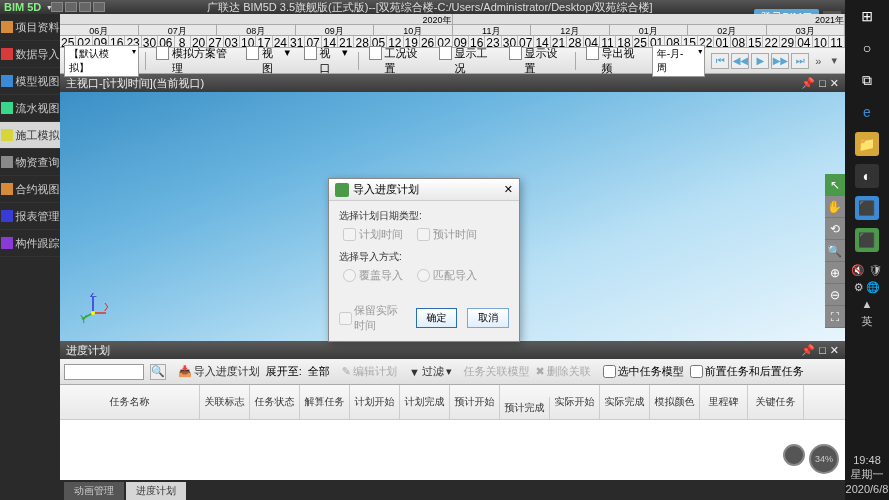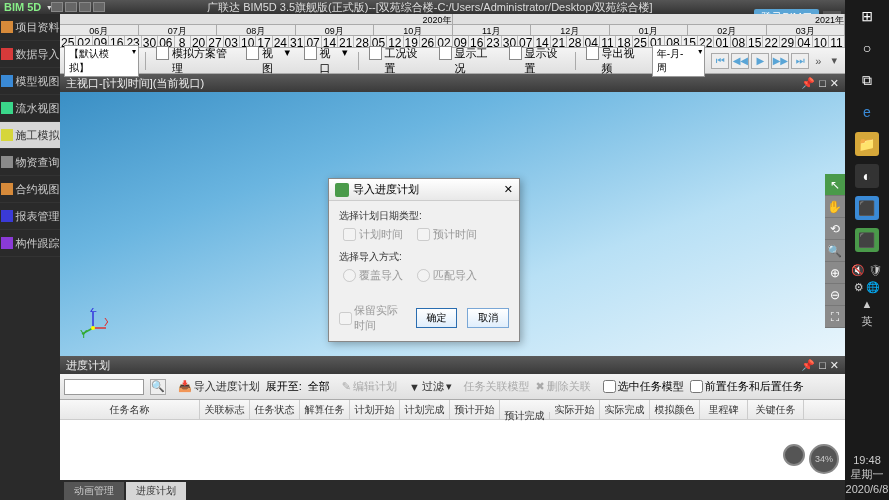--- a/index.html
+++ b/index.html
@@ -59,21 +59,21 @@
 
 .bottom { background: #d6d6d6; }
 .panel-hdr { height: 18px; background: linear-gradient(#5a5a5a, #3a3a3a); color: #eee; display: flex; align-items: center; padding: 0 6px; font-size: 10px; }
 .panel-hdr .ctrl { margin-left: auto; display: flex; gap: 4px; font-size: 9px; }
 .panel-tb { height: 26px; background: linear-gradient(#f4f4f4, #e0e0e0); display: flex; align-items: center; padding: 0 4px; gap: 6px; border-bottom: 1px solid #aaa; }
 .panel-tb input.search { width: 80px; height: 16px; border: 1px solid #999; padding: 0 3px; font-size: 10px; }
 .panel-tb .sbtn { width: 16px; height: 16px; background: #eee; border: 1px solid #aaa; }
 .panel-tb .link { color: #333; cursor: pointer; display: flex; align-items: center; gap: 2px; }
 .panel-tb .link.disabled { color: #aaa; }
 .panel-tb .chk { display: flex; align-items: center; gap: 2px; }
-.table-hdr { height: 20px; background: linear-gradient(#f8f8f8, #e8e8e8); display: flex; border-bottom: 1px solid #ccc; }
+.table-hdr { height: 35px; background: linear-gradient(#f8f8f8, #e8e8e8); display: flex; border-bottom: 1px solid #ccc; }
 .table-hdr div { border-right: 1px solid #ccc; display: flex; align-items: center; justify-content: center; font-size: 10px; color: #333; }
 .table-body { height: 60px; background: #fff; }
 
 
 .tabs { height: 20px; background: #2a2a2a; display: flex; align-items: flex-end; padding-left: 4px; }
 .tabs .tab { padding: 2px 10px; background: #555; color: #ccc; font-size: 10px; margin-right: 2px; cursor: pointer; }
 .tabs .tab.active { background: #d6d6d6; color: #333; }
 
 
 .dialog { position: absolute; left: 328px; top: 178px; width: 192px; background: #f0f0f0; border: 1px solid #888; box-shadow: 2px 2px 8px rgba(0,0,0,0.3); }

